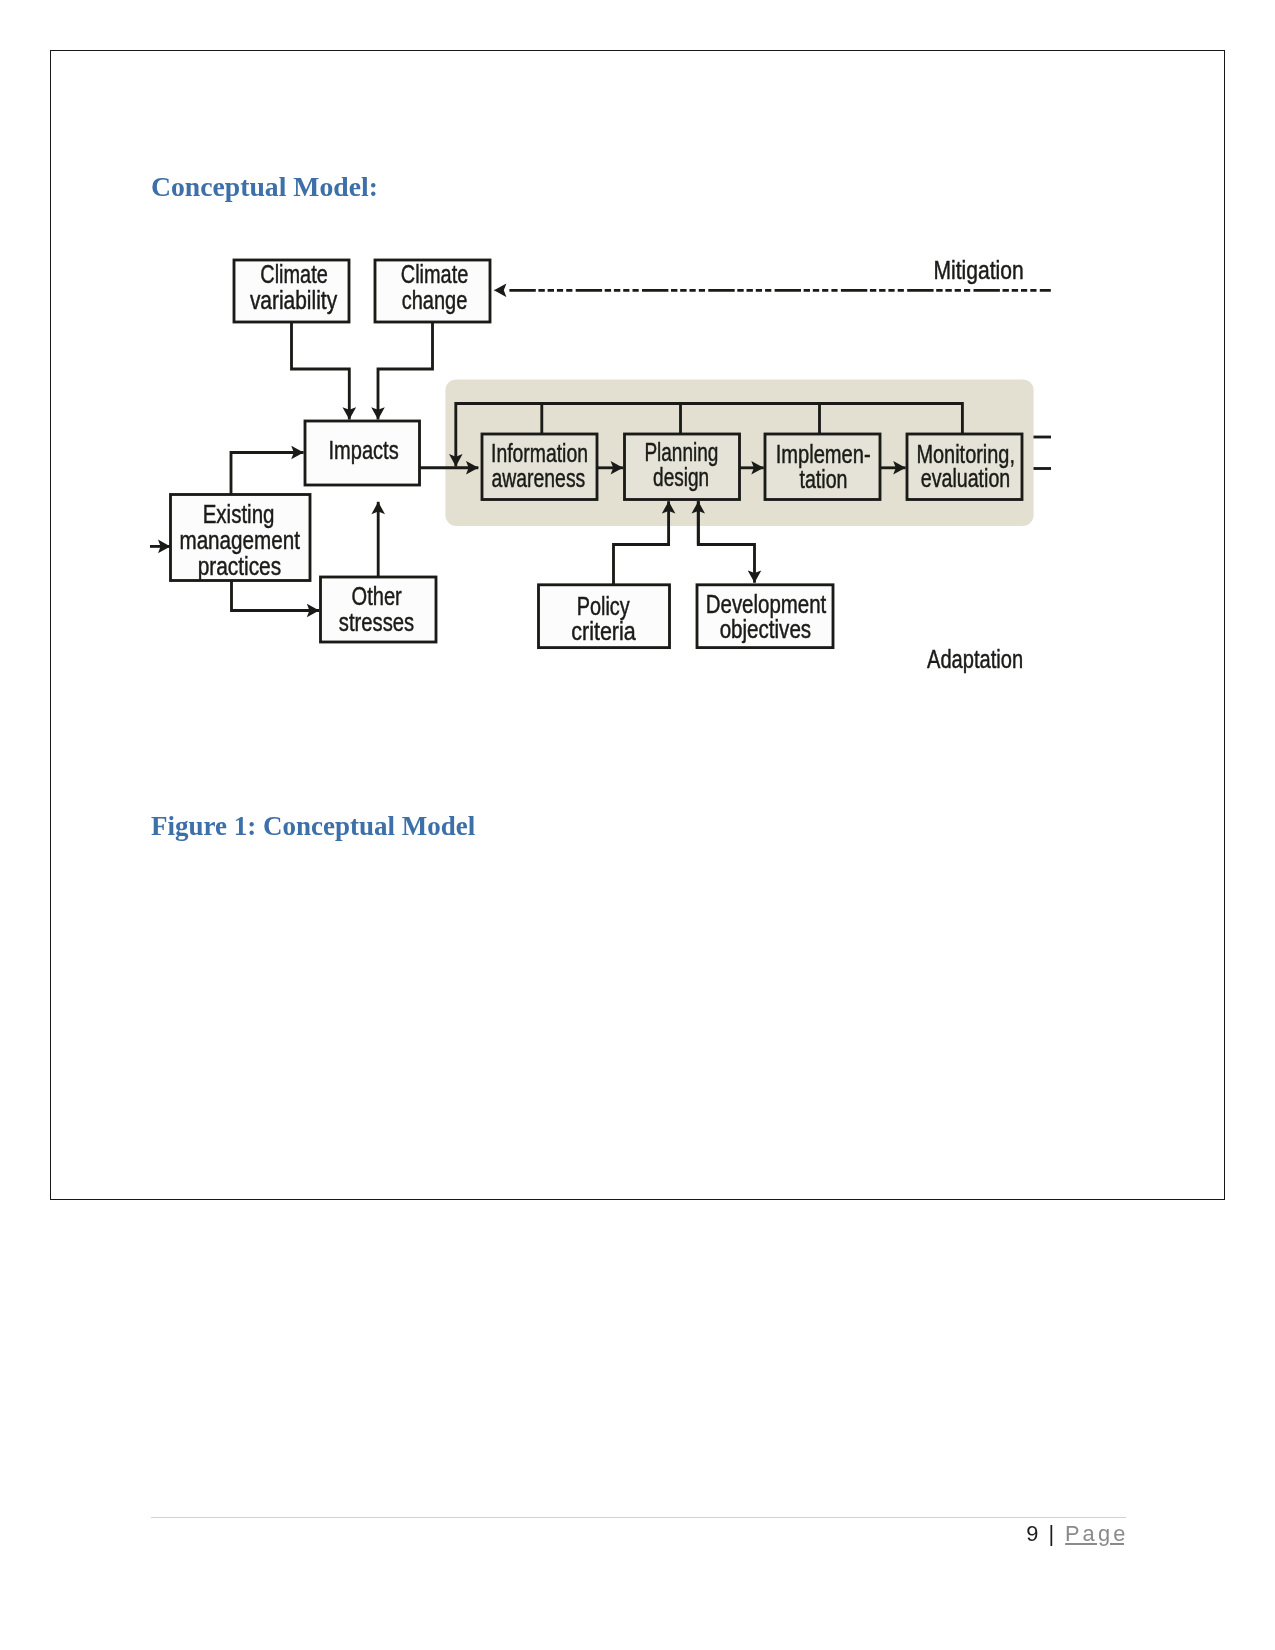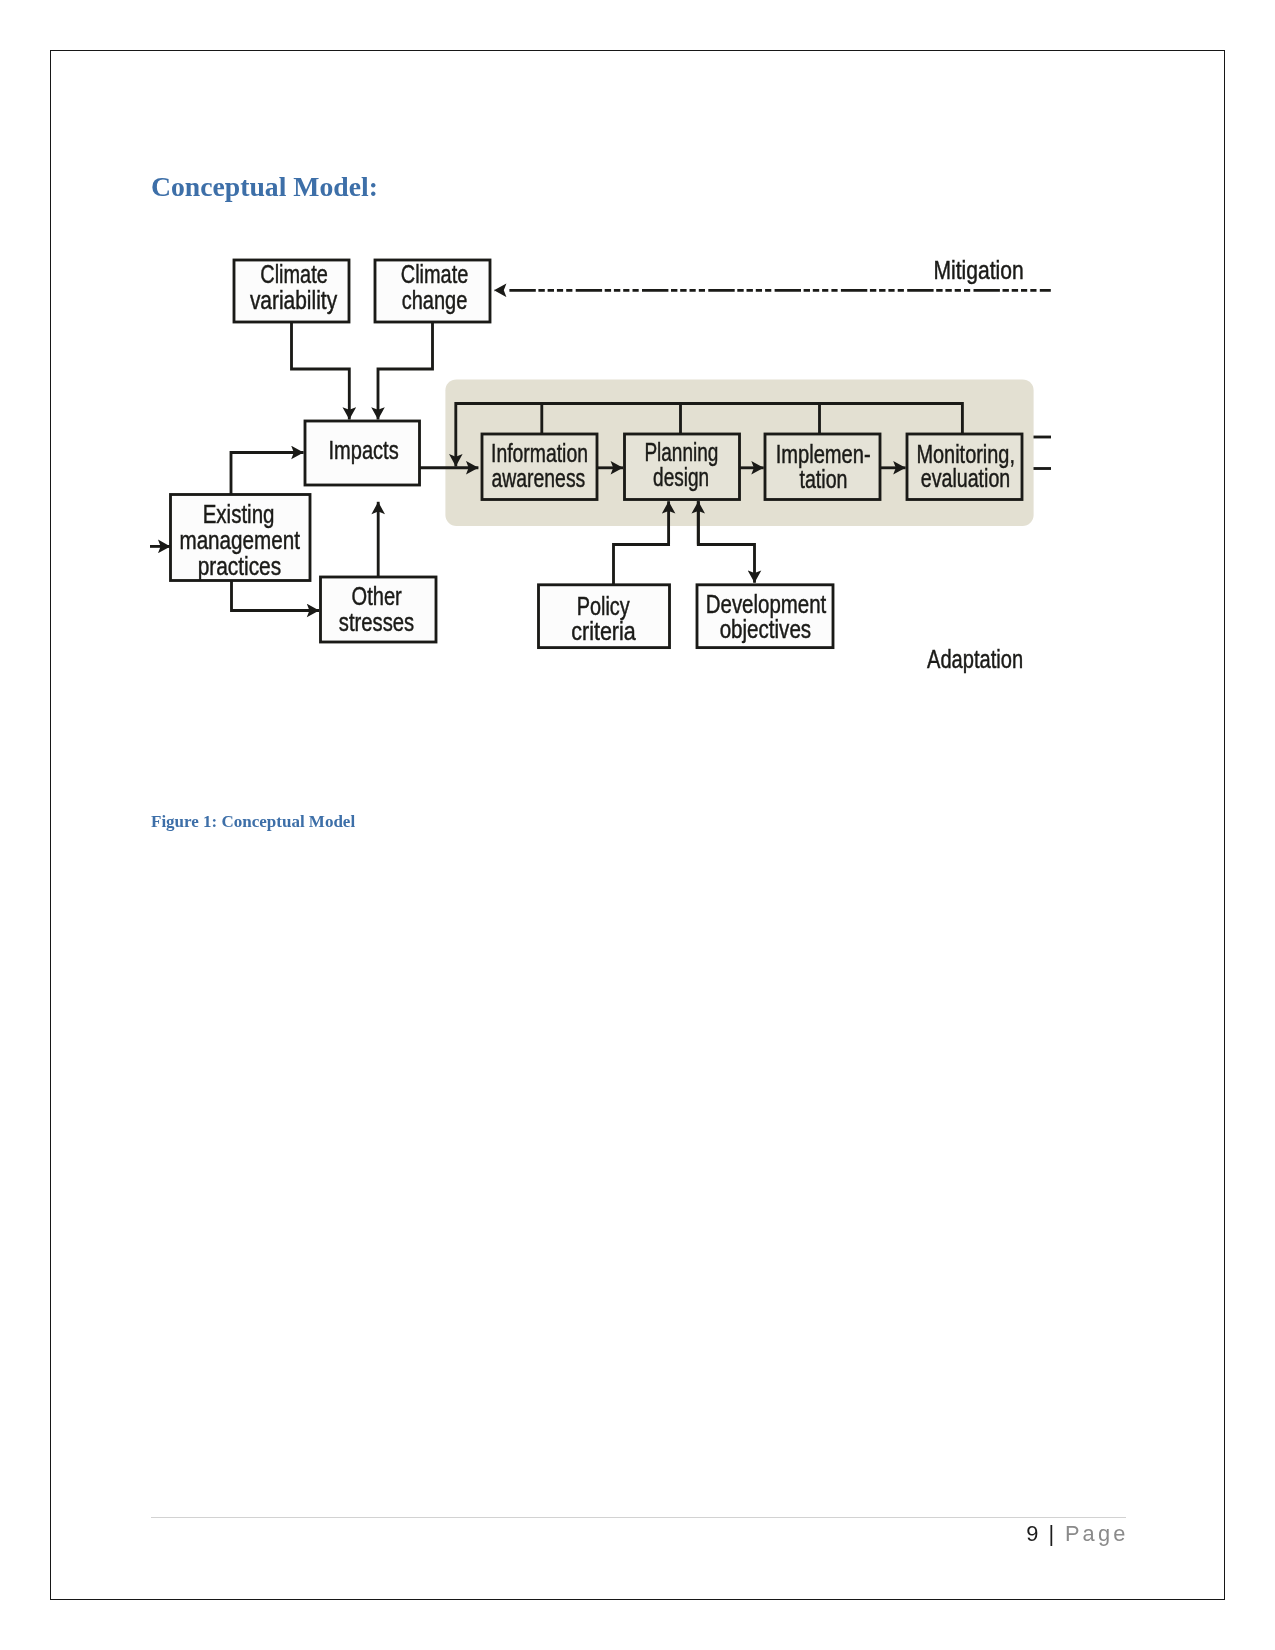--- a/index.html
+++ b/index.html
@@ -1,25 +1,25 @@
 <!DOCTYPE html>
 <html><head>
 <meta charset="utf-8">
 <style>
   html,body{margin:0;padding:0;}
   body{width:1275px;height:1650px;background:#ffffff;font-family:"Liberation Serif",serif;overflow:hidden;transform:translateZ(0);}
-  .page{transform:translateZ(0);position:absolute;left:50px;top:50px;width:1175px;height:1550px;border:1.4px solid #171717;box-sizing:border-box;background:#fff;}
+  .page{transform:translateZ(0);position:absolute;left:50px;top:50px;width:1175px;height:1150px;border:1.4px solid #171717;box-sizing:border-box;background:#fff;}
   .heading{position:absolute;left:100px;top:122px;font-family:"Liberation Serif",serif;font-weight:bold;font-size:27.7px;line-height:1;color:#3d6fa8;}
-  .caption{position:absolute;left:100px;top:762px;font-family:"Liberation Serif",serif;font-weight:bold;font-size:17px;line-height:1;color:#3d6fa8;}
+  .caption{position:absolute;left:100px;top:762px;font-family:"Liberation Serif",serif;font-weight:bold;font-size:27px;line-height:1;color:#3d6fa8;}
   .figwrap{position:absolute;left:-51.5px;top:-51.5px;width:1275px;height:1650px;pointer-events:none;text-align:right;}
   .footline{position:absolute;left:99.5px;top:1466px;width:975px;height:1.1px;background:#d2d2d2;}
   .pagenum{position:absolute;left:99.5px;top:1470px;width:973.5px;text-align:right;font-family:"Liberation Sans",sans-serif;font-size:21.8px;}
   .pagenum .n{color:#1c1c1c;margin-right:4px;}
   .pagenum .s{color:#1c1c1c;margin-right:5px;}
-  .pagenum .w{color:#8a8a8a;letter-spacing:-1.4px;}
+  .pagenum .w{color:#8a8a8a;letter-spacing:-1.4px;text-decoration:underline;}
   svg{transform:translateZ(0);}
   .heading,.caption,.pagenum{transform:translateZ(0);}
   svg text{font-family:"Liberation Sans","DejaVu Sans",sans-serif;fill:#1a1a17;stroke:#1a1a17;stroke-width:0.45;paint-order:stroke fill;}
   
 </style>
 </head>
 <body>
 
 <div class="page">
   <div class="heading">Conceptual Model:</div>

